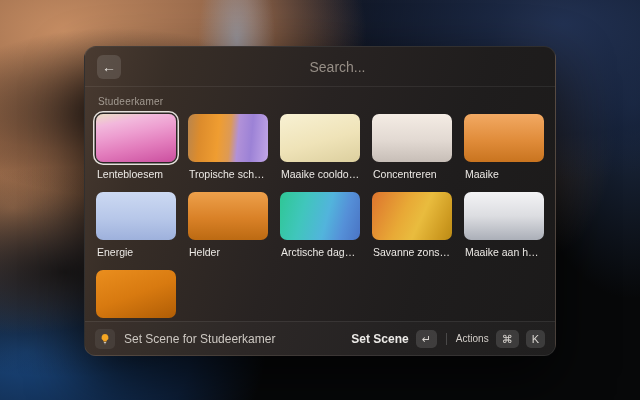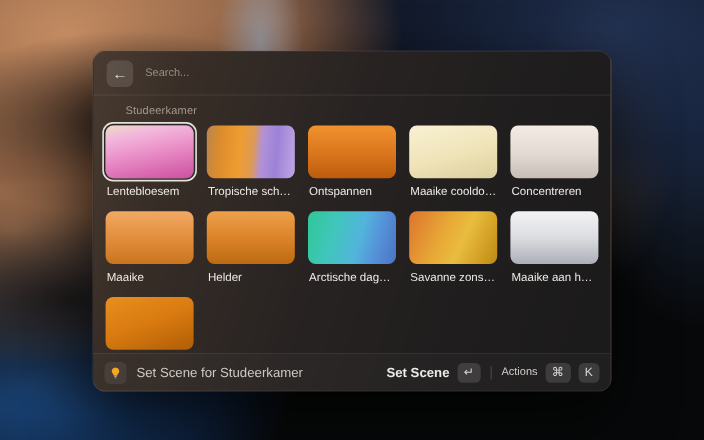--- a/index.html
+++ b/index.html
@@ -32,25 +32,25 @@
     box-shadow:0 24px 55px rgba(0,0,0,0.65);
     display:flex; flex-direction:column;
   }
 
   .search-row { height:40px; flex:0 0 40px; display:flex; align-items:center; gap:11px;
     padding:0 12px; border-bottom:1px solid rgba(255,255,255,0.07); }
   .back-btn { width:24px; height:24px; border-radius:6px; background:rgba(255,255,255,0.12);
     display:flex; align-items:center; justify-content:center; color:#e8e4df; font-size:14px;
     cursor:default; line-height:1; }
   .search-input { flex:1; background:transparent; border:none; outline:none;
-    font-family:"Liberation Sans",sans-serif; font-size:10px; color:#ece8e3; }
+    font-family:"Liberation Sans",sans-serif; font-size:14px; color:#ece8e3;text-align:center; }
   .search-input::placeholder { color:#968e86; }
 
   .content { flex:1; padding:7px 11px 0 11px; overflow:hidden; }
-  .section-title { font-size:10px; color:#a29a91; margin:2px 0 7px 18px; letter-spacing:0.2px; }
+  .section-title { font-size:10px; color:#a29a91; margin:2px 0 7px 2px; letter-spacing:0.2px; }
 
   .scene-grid { display:grid; grid-template-columns:repeat(5,1fr); column-gap:8px; row-gap:9px;gap:12px; }
   .scene { min-width:0; }
   .scene .swatch { height:48px; border-radius:7px; }
   .scene.selected .swatch {
     box-shadow:0 0 0 1.5px rgba(22,18,15,0.9), 0 0 0 3px rgba(238,235,230,0.95);
   }
   .scene-label { margin-top:6px; font-size:10.5px; color:#ece9e5; white-space:nowrap;
     overflow:hidden; text-overflow:ellipsis; padding-left:1px; }
 
@@ -86,34 +86,34 @@
     <div class="scene-grid">
         <div class="scene selected">
           <div class="swatch" style="background: linear-gradient(168deg, rgb(235, 223, 194) 0%, rgb(242, 184, 220) 20%, rgb(237, 158, 208) 40%, rgb(226, 124, 188) 65%, rgb(203, 79, 159) 100%);"></div>
           <div class="scene-label">Lentebloesem</div>
         </div>
         <div class="scene">
           <div class="swatch" style="background: linear-gradient(95deg, rgb(185, 133, 77) 0%, rgb(221, 140, 44) 16%, rgb(239, 157, 49) 38%, rgb(221, 154, 85) 52%, rgb(177, 145, 216) 62%, rgb(156, 130, 214) 78%, rgb(194, 166, 230) 100%);"></div>
           <div class="scene-label">Tropische schemering</div>
         </div>
         <div class="scene">
-          <div class="swatch" style="background: linear-gradient(rgb(240, 146, 47) 0%, rgb(217, 117, 28) 55%, rgb(188, 92, 13) 100%);"></div>
-          <div class="scene-label">Ontspannen</div>
-        </div>
-        <div class="scene">
           <div class="swatch" style="background: linear-gradient(165deg, rgb(248, 241, 211) 0%, rgb(239, 227, 184) 55%, rgb(220, 207, 158) 100%);"></div>
           <div class="scene-label">Maaike cooldown</div>
         </div>
         <div class="scene">
           <div class="swatch" style="background: linear-gradient(rgb(244, 236, 228) 0%, rgb(226, 217, 210) 55%, rgb(199, 190, 183) 100%);"></div>
           <div class="scene-label">Concentreren</div>
         </div>
         <div class="scene">
           <div class="swatch" style="background: linear-gradient(rgb(242, 169, 99) 0%, rgb(224, 140, 58) 55%, rgb(201, 116, 31) 100%);"></div>
           <div class="scene-label">Maaike</div>
+        </div>
+        <div class="scene">
+          <div class="swatch" style="background: linear-gradient(rgb(204, 217, 242) 0%, rgb(183, 199, 233) 55%, rgb(158, 177, 220) 100%);"></div>
+          <div class="scene-label">Energie</div>
         </div>
         <div class="scene">
           <div class="swatch" style="background: linear-gradient(rgb(237, 160, 75) 0%, rgb(217, 129, 39) 55%, rgb(188, 106, 18) 100%);"></div>
           <div class="scene-label">Helder</div>
         </div>
         <div class="scene">
           <div class="swatch" style="background: linear-gradient(105deg, rgb(47, 199, 149) 0%, rgb(64, 198, 188) 30%, rgb(82, 180, 220) 58%, rgb(85, 144, 216) 78%, rgb(74, 116, 196) 100%);"></div>
           <div class="scene-label">Arctische dageraad</div>
         </div>
         <div class="scene">

